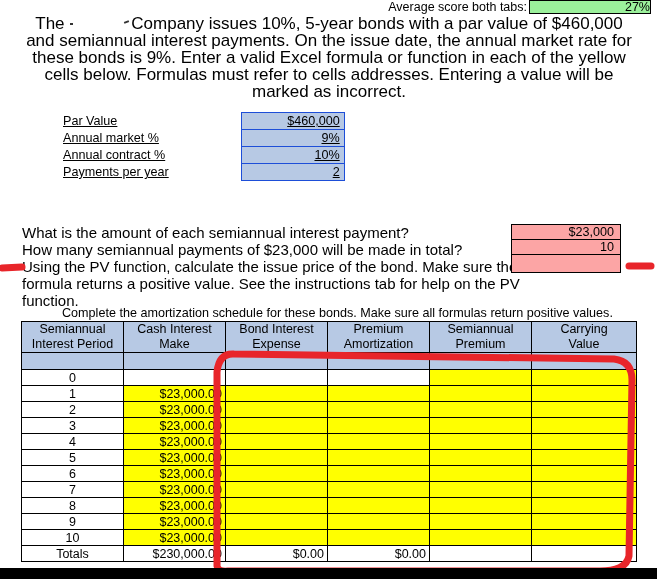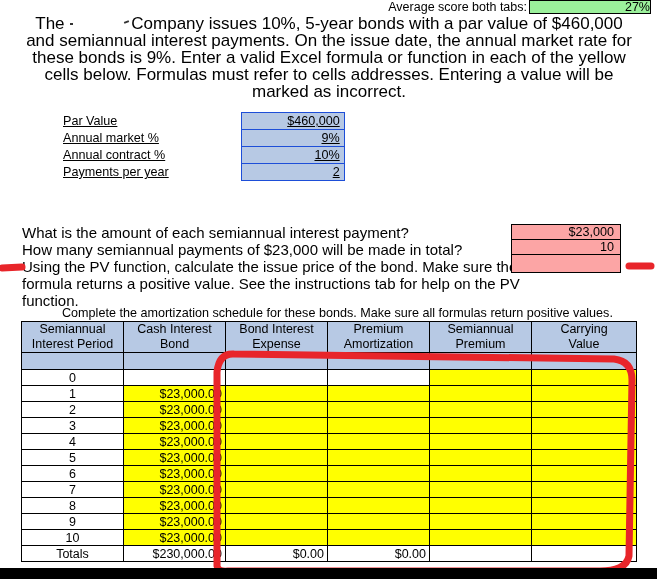--- a/index.html
+++ b/index.html
@@ -281,21 +281,21 @@
 
 <table id="amort">
   <tbody>
       <tr>
     <th class="c0">
       <span>Semiannual</span><br>
       <span>Interest Period</span>
     </th>
     <th class="c1">
       <span>Cash Interest</span><br>
-      <span>Bond</span>
+      <span>Make</span>
     </th>
     <th class="c2">
       <span>Bond Interest</span><br>
       <span>Expense</span>
     </th>
     <th class="c3">
       <span>Premium</span><br>
       <span>Amortization</span>
     </th>
     <th class="c4">

